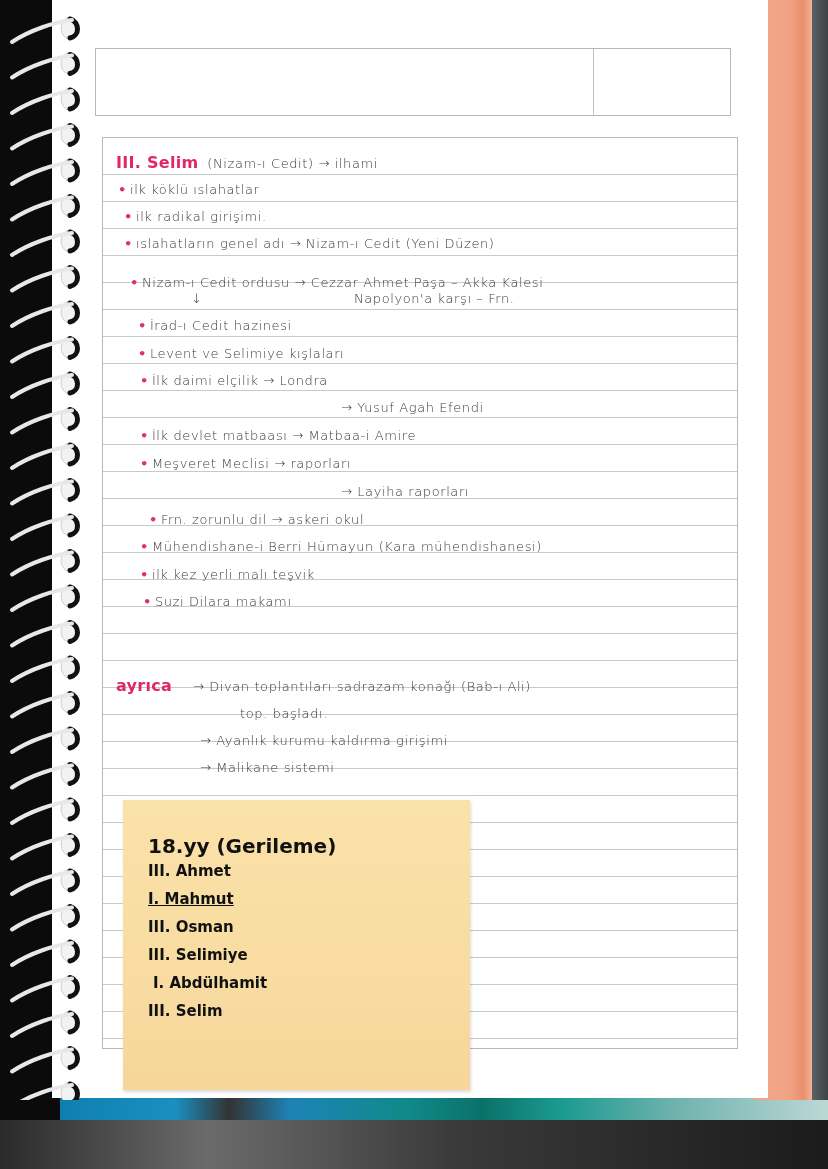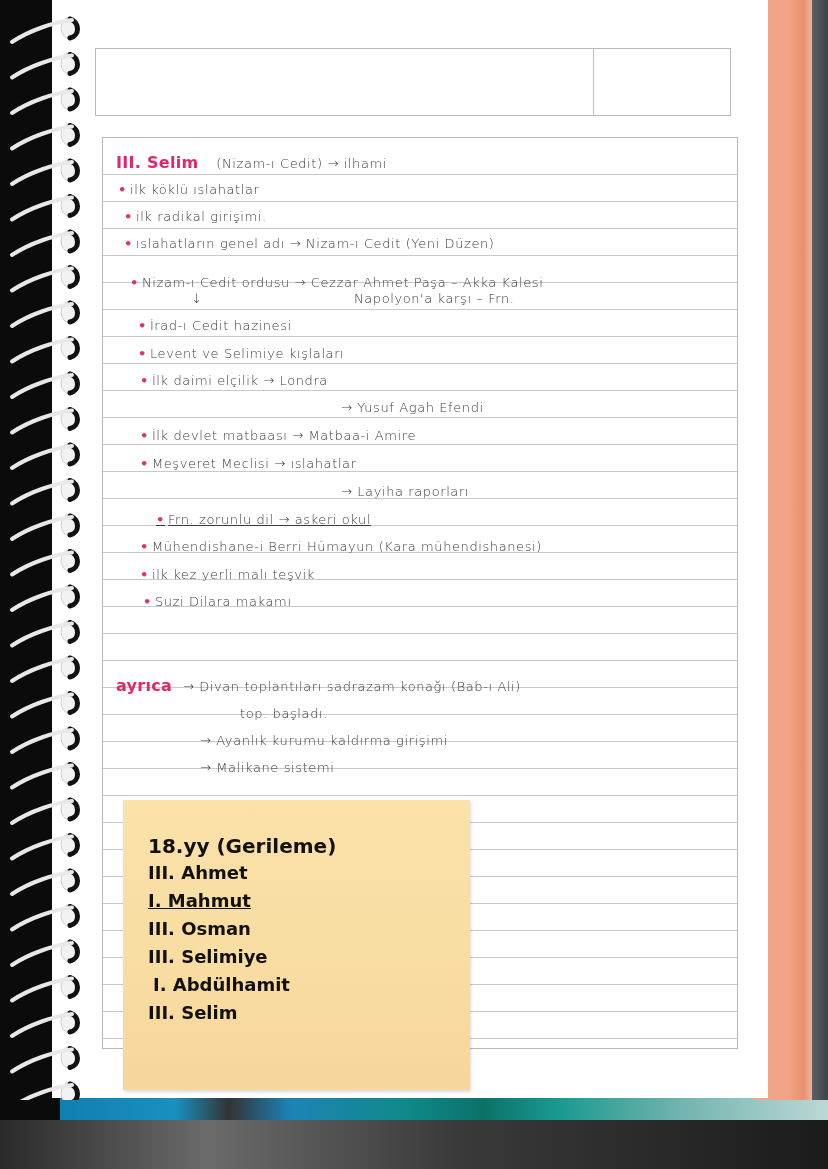--- a/index.html
+++ b/index.html
@@ -53,21 +53,21 @@
   .title-pink {
     color: #e2266a; font-weight: bold; font-size: 16px; letter-spacing: 0.3px;
   }
   .sticky {
     position: absolute; left: 123px; top: 800px; width: 347px; height: 290px;
     background: linear-gradient(180deg, #fbe2a8 0%, #f8dca2 60%, #f6d69a 100%);
     box-shadow: 1px 2px 3px rgba(0,0,0,0.15);
   }
   .sticky .s-line {
     position: absolute; left: 25px; font-family: "DejaVu Sans", sans-serif;
-    font-weight: bold; font-size: 18px; color: #111; white-space: nowrap;
+    font-weight: bold; font-size: 15px; color: #111; white-space: nowrap;
   }
 </style>
 </head>
 <body>
 
 <div class="bottom-shadow"></div>
 <div class="book-stripe"></div>
 <div class="page-edge"></div>
 <div class="dark-edge"></div>
 
@@ -176,45 +176,45 @@
 <div class="header-box">
   <span></span>
   <div class="divider"></div>
   <span></span>
 </div>
 
 <div class="ruled-box"></div>
 
 <div class="line" style="left:116px; top:153px;">
   <span class="title-pink">III. Selim</span>
-  <span style="margin-left:13px;">(Nizam-ı Cedit) → ilhami</span>
+  <span style="margin-left:4px;">(Nizam-ı Cedit) → ilhami</span>
 </div>
 
 <div id="notes-lines">
   <div class="line" style="left:118px; top:182px;"><span class="bullet">•</span><span>ilk köklü ıslahatlar</span></div>
   <div class="line" style="left:124px; top:209px;"><span class="bullet">•</span><span>ilk radikal girişimi.</span></div>
   <div class="line" style="left:124px; top:236px;"><span class="bullet">•</span><span>ıslahatların genel adı → Nizam-ı Cedit (Yeni Düzen)</span></div>
   <div class="line" style="left:130px; top:263px;margin-top:12px;"><span class="bullet">•</span><span>Nizam-ı Cedit ordusu → Cezzar Ahmet Paşa – Akka Kalesi</span></div>
   <div class="line" style="left:188px; top:291px; white-space:pre;"><span class="bullet"></span><span>↓                                Napolyon'a karşı – Frn.</span></div>
   <div class="line" style="left:138px; top:318px;"><span class="bullet">•</span><span>İrad-ı Cedit hazinesi</span></div>
   <div class="line" style="left:138px; top:346px;"><span class="bullet">•</span><span>Levent ve Selimiye kışlaları</span></div>
   <div class="line" style="left:140px; top:373px;"><span class="bullet">•</span><span>İlk daimi elçilik → Londra</span></div>
   <div class="line" style="left:338px; top:400px;"><span class="bullet"></span><span>→ Yusuf Agah Efendi</span></div>
   <div class="line" style="left:140px; top:428px;"><span class="bullet">•</span><span>İlk devlet matbaası → Matbaa-i Amire</span></div>
-  <div class="line" style="left:140px; top:456px;"><span class="bullet">•</span><span>Meşveret Meclisi → ıslahatlar</span></div>
+  <div class="line" style="left:140px; top:456px;"><span class="bullet">•</span><span>Meşveret Meclisi → raporları</span></div>
   <div class="line" style="left:338px; top:484px;"><span class="bullet"></span><span>→ Layiha raporları</span></div>
-  <div class="line" style="left:156px; top:512px;text-decoration:underline;"><span class="bullet">•</span><span>Frn. zorunlu dil → askeri okul</span></div>
+  <div class="line" style="left:149px; top:512px;"><span class="bullet">•</span><span>Frn. zorunlu dil → askeri okul</span></div>
   <div class="line" style="left:140px; top:539px;"><span class="bullet">•</span><span>Mühendishane-i Berri Hümayun (Kara mühendishanesi)</span></div>
   <div class="line" style="left:140px; top:567px;"><span class="bullet">•</span><span>ilk kez yerli malı teşvik</span></div>
   <div class="line" style="left:143px; top:594px;"><span class="bullet">•</span><span>Suzi Dilara makamı</span></div>
 </div>
 
 <div class="line" style="left:116px; top:676px;">
   <span class="title-pink">ayrıca</span>
-  <span style="margin-left:6px;">→ Divan toplantıları sadrazam konağı (Bab-ı Ali)</span>
+  <span style="margin-left:16px;">→ Divan toplantıları sadrazam konağı (Bab-ı Ali)</span>
 </div>
 <div class="line" style="left:196px; top:706px;margin-left:44px;">
   <span>top. başladı.</span>
 </div>
 <div class="line" style="left:200px; top:733px;">
   <span>→ Ayanlık kurumu kaldırma girişimi</span>
 </div>
 <div class="line" style="left:200px; top:760px;">
   <span>→ Malikane sistemi</span>
 </div>

